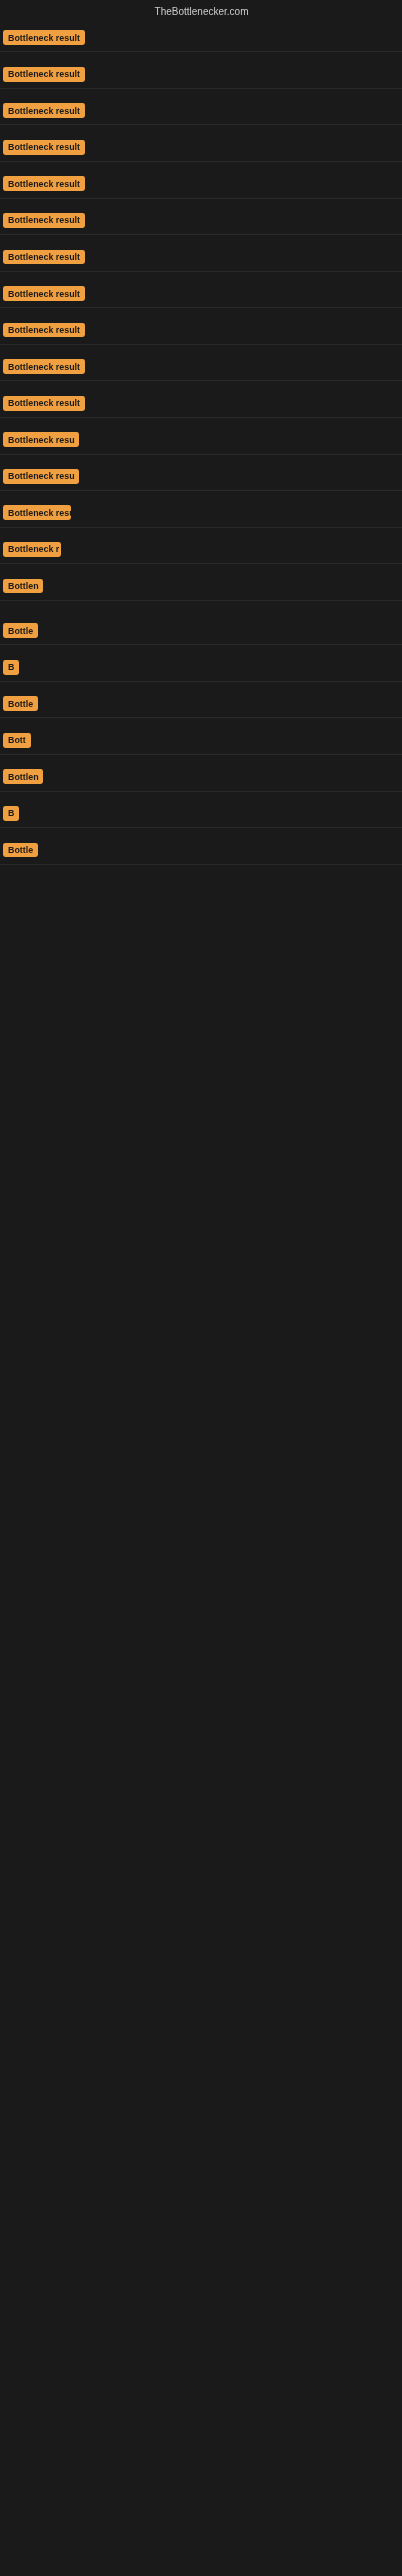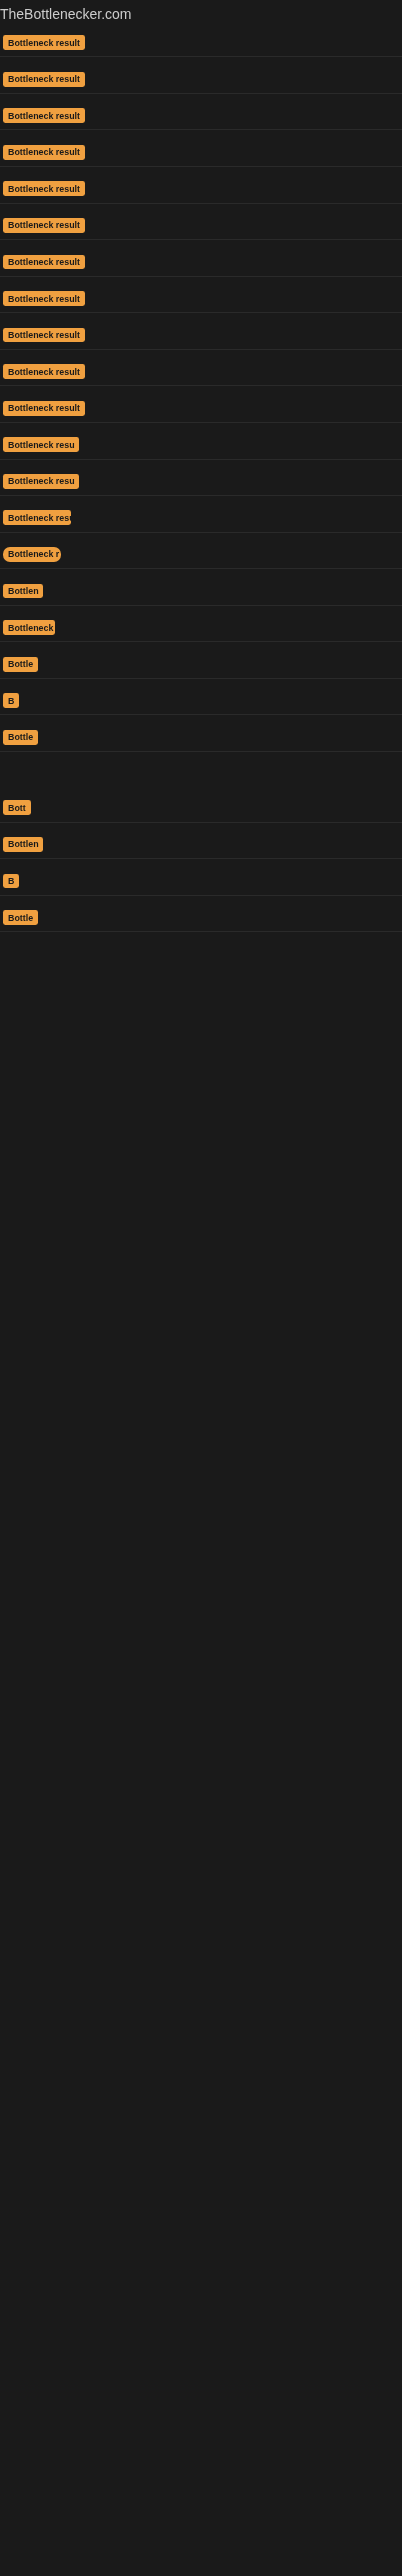--- a/index.html
+++ b/index.html
@@ -10,22 +10,23 @@
 
     body {
       width: 403px;
       min-height: 2576px;
       background-color: #1a1a1a;
       font-family: Arial, sans-serif;
       position: relative;
     }
 
     .site-title {
+      text-align: center;
       color: #cccccc;
-      font-size: 14px;
+      font-size: 10px;
       padding: 6.4px 0;
       background-color: #1a1a1a;
     }
 
     .bottleneck-item {
       display: flex;
       align-items: flex-end;
       padding: 6.4px 3.2px;
       border-bottom: 0.8px solid #2a2a2a;
     }
@@ -98,45 +99,42 @@
     <div style="height: 8px;"></div>
     <div class="bottleneck-item">
       <span class="bottleneck-badge" style="max-width: 76px; overflow: hidden;">Bottleneck resu</span>
     </div>
     <div style="height: 8px;"></div>
     <div class="bottleneck-item">
       <span class="bottleneck-badge" style="max-width: 68px; overflow: hidden;">Bottleneck resu</span>
     </div>
     <div style="height: 8px;"></div>
     <div class="bottleneck-item">
-      <span class="bottleneck-badge" style="max-width: 58px; overflow: hidden; border-radius: 7px;">Bottleneck r</span>
+      <span class="bottleneck-badge" style="max-width: 58px; overflow: hidden;">Bottleneck r</span>
     </div>
     <div style="height: 8px;"></div>
     <div class="bottleneck-item">
       <span class="bottleneck-badge" style="max-width: 44px; overflow: hidden;">Bottlen</span>
     </div>
     <div style="height: 8px;"></div>
-    <div class="bottleneck-item">
-      <span class="bottleneck-badge" style="max-width: 52px; overflow: hidden;">Bottleneck</span>
-    </div>
     <div style="height: 8px;"></div>
     <div class="bottleneck-item">
       <span class="bottleneck-badge" style="max-width: 36px; overflow: hidden;">Bottle</span>
     </div>
     <div style="height: 8px;"></div>
     <div class="bottleneck-item">
       <span class="bottleneck-badge" style="max-width: 14.5px; overflow: hidden;">B</span>
     </div>
     <div style="height: 8px;"></div>
     <div class="bottleneck-item">
       <span class="bottleneck-badge" style="max-width: 36px; overflow: hidden;">Bottle</span>
     </div>
     <div style="height: 8px;"></div>
     <div class="bottleneck-item">
-      <span class="bottleneck-badge" style="max-width: 28px; overflow: hidden; margin-top: 34px;">Bott</span>
+      <span class="bottleneck-badge" style="max-width: 28px; overflow: hidden;">Bott</span>
     </div>
     <div style="height: 8px;"></div>
     <div class="bottleneck-item">
       <span class="bottleneck-badge" style="max-width: 44px; overflow: hidden;">Bottlen</span>
     </div>
     <div style="height: 8px;"></div>
     <div class="bottleneck-item">
       <span class="bottleneck-badge" style="max-width: 12px; overflow: hidden;">B</span>
     </div>
     <div style="height: 8px;"></div>

